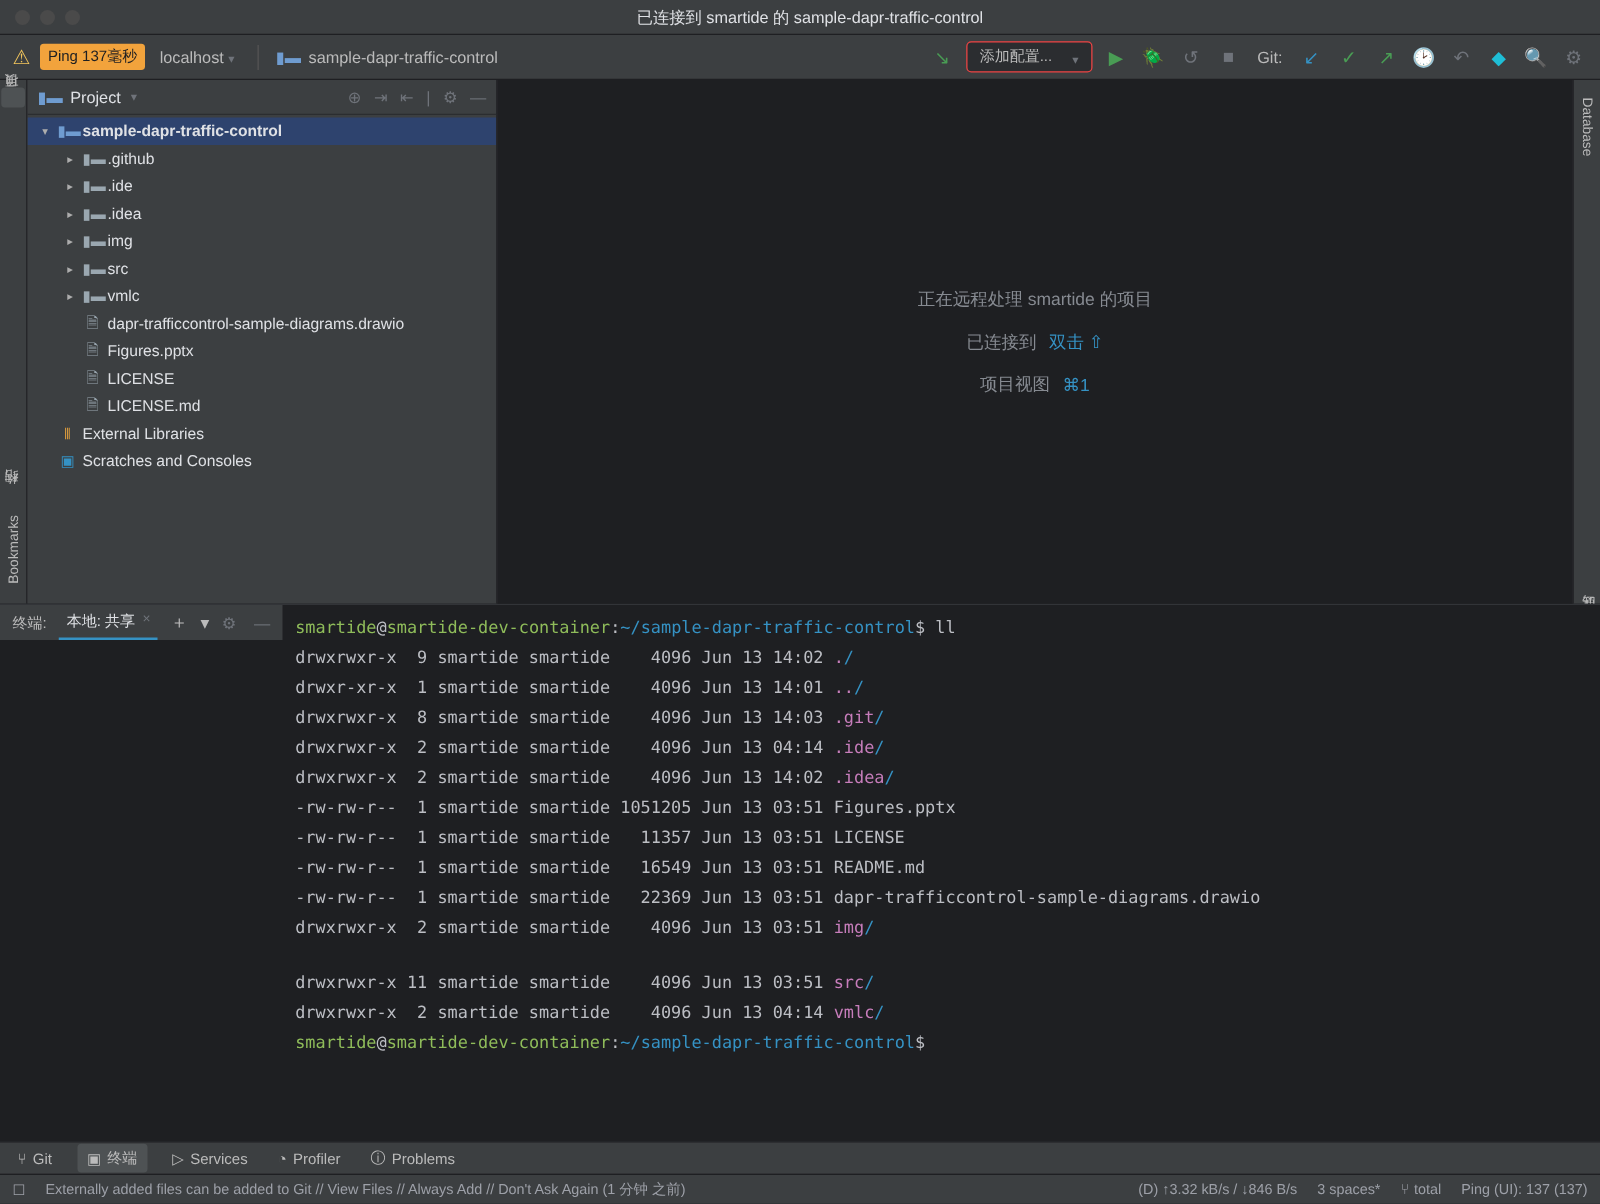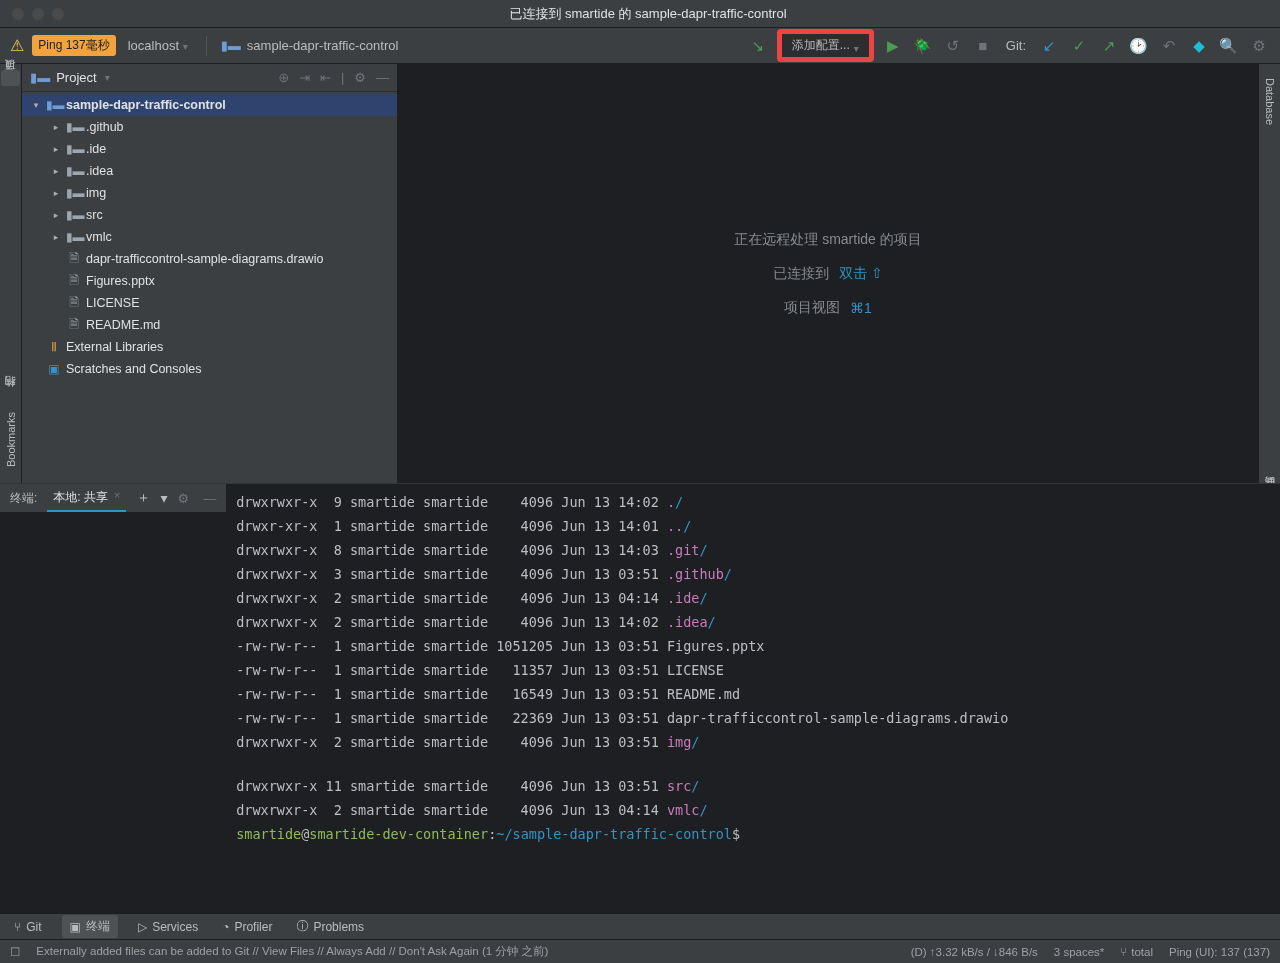--- a/index.html
+++ b/index.html
@@ -30,23 +30,23 @@
   background: #f2a33c; color: #1e1f22; padding: 2px 6px;
   border-radius: 3px; font-size: 12px;
 }
 .host-label { color: #bbbbbb; padding: 0 4px; }
 .chev { color: #6f737a; font-size: 10px; }
 .vdiv { width: 1px; height: 20px; background: #555; margin: 0 6px; }
 .breadcrumb { display: flex; align-items: center; gap: 6px; color: #bbbbbb; }
 .folder-ic { color: #6f9cd0; }
 .spacer { flex: 1; }
 .config-btn {
-  background: #2b2d30; border: 5px solid #ef4444; color: #bbbbbb;
+  background: #2b2d30; border: 1px solid #ef4444; color: #bbbbbb;
   padding: 3px 10px; border-radius: 4px; font-size: 12px;
-  display: flex; align-items: flex-end; gap: 4px;
+  display: flex; align-items: flex-end; gap: 16px;
 }
 .tb-icon { width: 22px; display: inline-flex; justify-content: center; color: #6f737a; font-size: 15px; }
 .tb-icon.green { color: #499c54; }
 .tb-icon.play { color: #499c54; }
 .tb-icon.git-down { color: #3592c4; }
 .tb-icon.git-chk { color: #499c54; }
 .tb-icon.git-up { color: #499c54; }
 
 .main { flex: 1; display: flex; min-height: 0; }
 .left-gutter {
@@ -256,21 +256,21 @@
           <div class="tree-row" style="padding-left: 44px;">
             <span class="file-ic" style="color:#9aa7b0">🗎</span>
             <span class="tree-label">Figures.pptx</span>
           </div>
           <div class="tree-row" style="padding-left: 44px;">
             <span class="file-ic" style="color:#9aa7b0">🗎</span>
             <span class="tree-label">LICENSE</span>
           </div>
           <div class="tree-row" style="padding-left: 44px;">
             <span class="file-ic" style="color:#9aa7b0">🗎</span>
-            <span class="tree-label">README.md</span>
+            <span class="tree-label">LICENSE.md</span>
           </div>
         </div>
       <div class="tree-row" style="padding-left:8px">
         <span class="arr none"></span>
         <span class="file-ic lib-ic">⫴</span>
         <span class="tree-label">External Libraries</span>
       </div>
       <div class="tree-row" style="padding-left:8px">
         <span class="arr none"></span>
         <span class="file-ic scratch-ic">▣</span>
@@ -311,25 +311,25 @@
       <span class="close">×</span>
     </span>
     <span class="term-add">＋</span>
     <span class="term-more chev">▾</span>
     <span class="term-tools">
       <span>⚙</span>
       <span>—</span>
     </span>
   </div>
   <div class="term-body">
+    <div id="term-prompt1"><span class="p-user">smartide</span><span class="p-at">@</span><span class="p-host">smartide-dev-container</span><span class="p-at">:</span><span class="p-path">~/sample-dapr-traffic-control</span><span class="p-sign">$</span> ll</div>
     <div id="term-rows">
         <div style="white-space: pre;">drwxrwxr-x  9 smartide smartide    4096 Jun 13 14:02 <span class="ls-dir">.</span><span class="ls-sl">/</span></div>
         <div style="white-space: pre;">drwxr-xr-x  1 smartide smartide    4096 Jun 13 14:01 <span class="ls-dir">..</span><span class="ls-sl">/</span></div>
         <div style="white-space: pre;">drwxrwxr-x  8 smartide smartide    4096 Jun 13 14:03 <span class="ls-dir">.git</span><span class="ls-sl">/</span></div>
-        <div style="white-space: pre;">drwxrwxr-x  3 smartide smartide    4096 Jun 13 03:51 <span class="ls-dir">.github</span><span class="ls-sl">/</span></div>
         <div style="white-space: pre;">drwxrwxr-x  2 smartide smartide    4096 Jun 13 04:14 <span class="ls-dir">.ide</span><span class="ls-sl">/</span></div>
         <div style="white-space: pre;">drwxrwxr-x  2 smartide smartide    4096 Jun 13 14:02 <span class="ls-dir">.idea</span><span class="ls-sl">/</span></div>
         <div style="white-space: pre;">-rw-rw-r--  1 smartide smartide 1051205 Jun 13 03:51 Figures.pptx</div>
         <div style="white-space: pre;">-rw-rw-r--  1 smartide smartide   11357 Jun 13 03:51 LICENSE</div>
         <div style="white-space: pre;">-rw-rw-r--  1 smartide smartide   16549 Jun 13 03:51 README.md</div>
         <div style="white-space: pre;">-rw-rw-r--  1 smartide smartide   22369 Jun 13 03:51 dapr-trafficcontrol-sample-diagrams.drawio</div>
         <div style="white-space: pre;">drwxrwxr-x  2 smartide smartide    4096 Jun 13 03:51 <span class="ls-dir">img</span><span class="ls-sl">/</span></div>
         <div style="white-space: pre; margin-top: 20px;">drwxrwxr-x 11 smartide smartide    4096 Jun 13 03:51 <span class="ls-dir">src</span><span class="ls-sl">/</span></div>
         <div style="white-space: pre;">drwxrwxr-x  2 smartide smartide    4096 Jun 13 04:14 <span class="ls-dir">vmlc</span><span class="ls-sl">/</span></div>
       </div>

